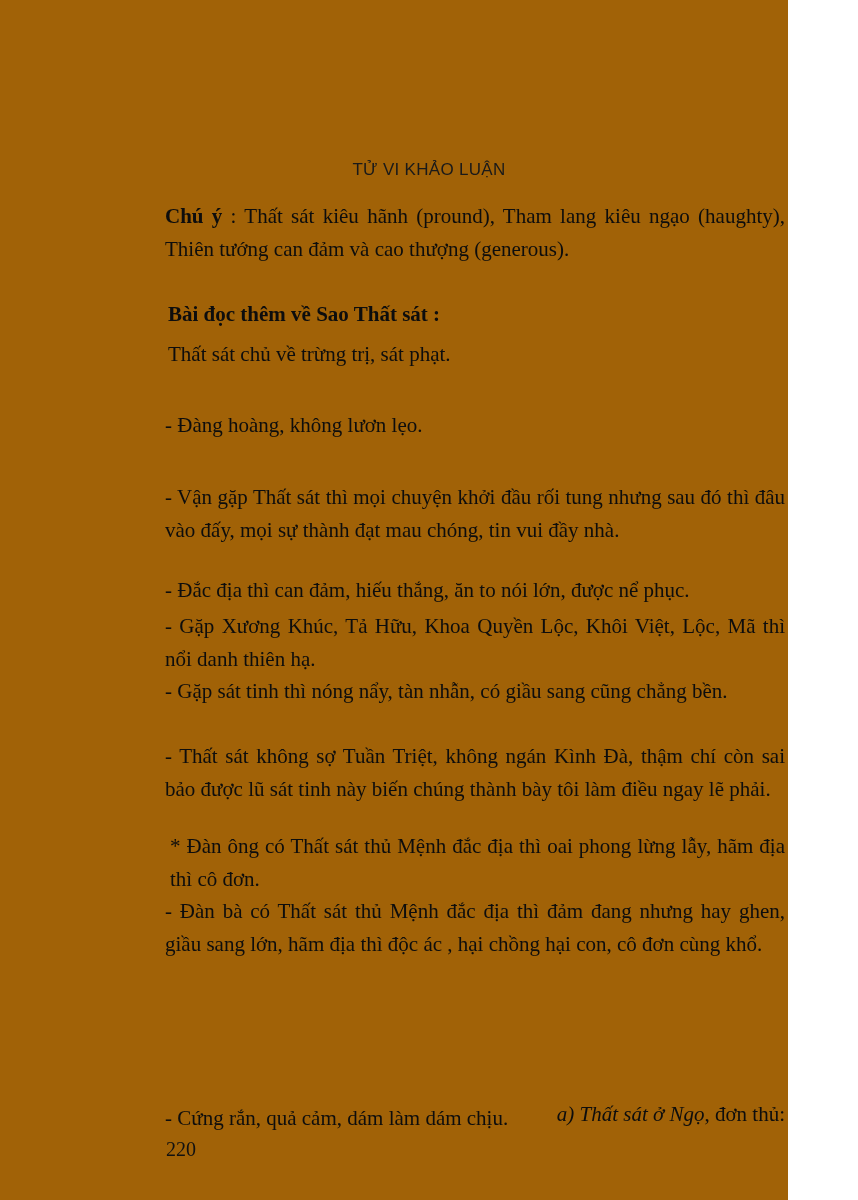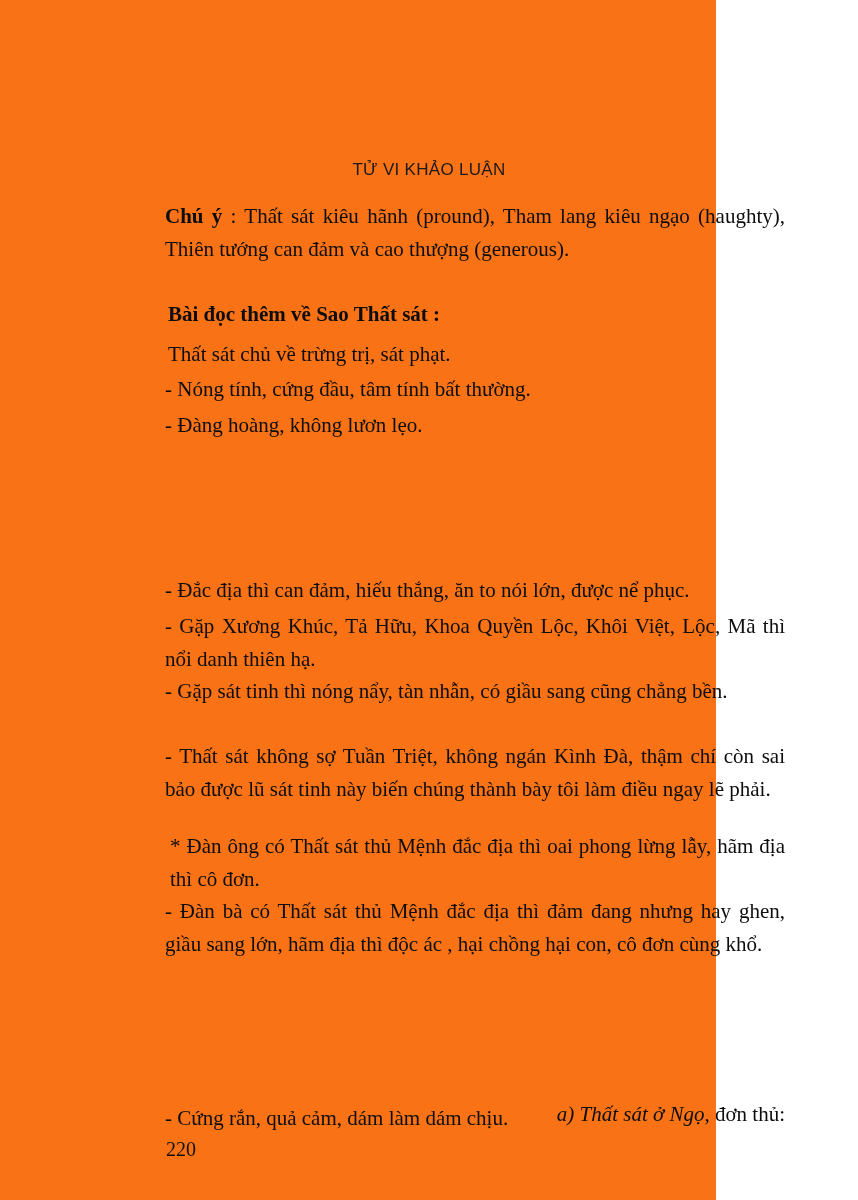--- a/index.html
+++ b/index.html
@@ -1,17 +1,17 @@
 <!DOCTYPE html>
 <html><head>
   <meta charset="utf-8">
   <style>
     html, body { margin: 0; padding: 0; background: #ffffff; }
     body { width: 858px; height: 1200px; position: relative; overflow: hidden; }
-    .page { position: absolute; left: 0; top: 0; width: 716px; height: 1200px; background: #f97316; color: #111; }
+    .page { position: absolute; left: 0; top: 0; width: 788px; height: 1200px; background: #a16207; color: #111; }
     .running-head {
       position: absolute; top: 160px; left: 0; width: 858px; text-align: center;
       font-family: "Liberation Sans", sans-serif; font-size: 17px; letter-spacing: 0.3px; color: #1a1a1a;
     }
     .text { font-family: "Liberation Serif", serif; font-size: 21px; color: #0d0d0d; }
     .block { position: absolute; left: 165px; width: 620px; line-height: 33px; margin: 0; }
     .bold { font-weight: bold; }
     .italic { font-style: italic; }
     .justify { text-align: justify; }
     .page-number { position: absolute; left: 166px; top: 1138px; font-family: "Liberation Serif", serif; font-size: 20px; color: #111; }
@@ -22,22 +22,22 @@
 <div class="page">
 
   <div class="running-head">TỬ VI KHẢO LUẬN</div>
 
   <p class="text block justify" style="top:200px;"><span class="bold">Chú ý</span><span> : </span><span>Thất sát kiêu hãnh (pround), Tham lang kiêu ngạo (haughty), Thiên tướng can đảm và cao thượng (generous).</span></p>
 
   <p class="text block bold" style="top:298px; left:168px;">Bài đọc thêm về Sao Thất sát :</p>
 
   <p class="text block" style="top:338px; left:168px;">Thất sát chủ về trừng trị, sát phạt.</p>
 
-  <p class="text block" style="top:373px;">- Nóng tính, cứng đầu, tâm tính bất thường.</p>
   <p class="text block" style="top:409px;">- Đàng hoàng, không lươn lẹo.</p>
+  <p class="text block justify" style="top:481px;">- Vận gặp Thất sát thì mọi chuyện khởi đầu rối tung nhưng sau đó thì đâu vào đấy, mọi sự thành đạt mau chóng, tin vui đầy nhà.</p>
   <p class="text block" style="top:574px;">- Đắc địa thì can đảm, hiếu thắng, ăn to nói lớn, được nể phục.</p>
   <p class="text block justify" style="top:610px;">- Gặp Xương Khúc, Tả Hữu, Khoa Quyền Lộc, Khôi Việt, Lộc, Mã thì nổi danh thiên hạ.</p>
   <p class="text block justify" style="top:675px;">- Gặp sát tinh thì nóng nẩy, tàn nhẫn, có giầu sang cũng chẳng bền.</p>
   <p class="text block justify" style="top:740px;">- Thất sát không sợ Tuần Triệt, không ngán Kình Đà, thậm chí còn sai bảo được lũ sát tinh này biến chúng thành bày tôi làm điều ngay lẽ phải.</p>
   <p class="text block justify" style="top:830px; left:170px; width:615px;">* Đàn ông có Thất sát thủ Mệnh đắc địa thì oai phong lừng lẫy, hãm địa thì cô đơn.</p>
   <p class="text block justify" style="top:895px;">- Đàn bà có Thất sát thủ Mệnh đắc địa thì đảm đang nhưng hay ghen, giầu sang lớn, hãm địa thì độc ác , hại chồng hại con, cô đơn cùng khổ.</p>
 
 
   <p class="text block" style="top:1098px;text-align:right;"><span class="italic">a) Thất sát ở Ngọ</span><span>, đơn thủ:</span></p>
 

